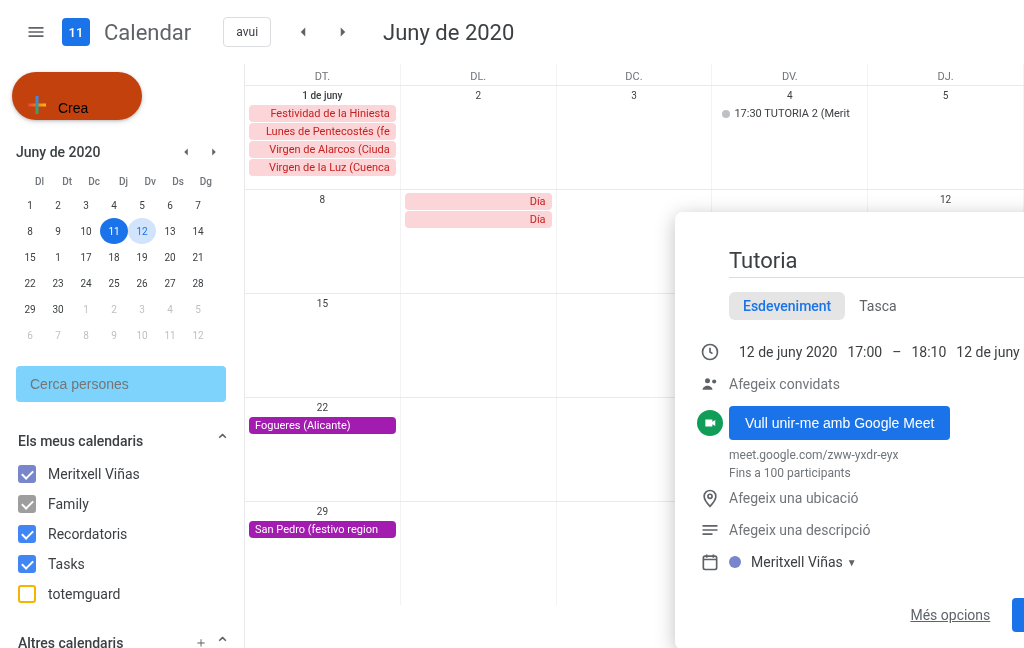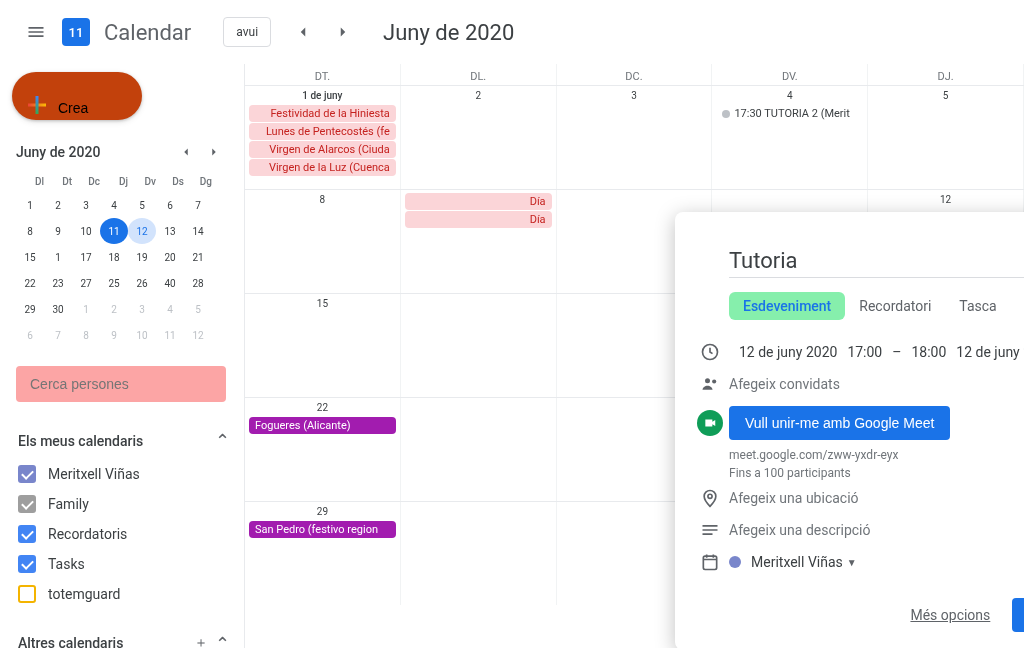--- a/index.html
+++ b/index.html
@@ -23,21 +23,21 @@
   .mini-hdr { display:flex; align-items:center; justify-content:space-between; margin-bottom:6px;}
   .mini-title { font-size:14px; font-weight:500;}
   .mini-nav { display:flex;}
   .mini-nav .iconbtn{width:28px;height:28px;}
   .mini-grid { display:grid; grid-template-columns:repeat(7,28px); font-size:10px; color:#70757a;}
   .mini-dow { text-align:right; font-weight:500; height:20px; line-height:20px;}
   .mini-cell { width:28px; height:26px; display:flex; align-items:center; justify-content:center; font-size:10px; color:#3c4043; border-radius:50%; cursor:pointer;}
   .mini-cell.out { color:#bdc1c6;}
   .mini-cell.today { background:#1a73e8; color:#fff;}
   .mini-cell.sel { background:#d2e3fc; color:#1a73e8;}
-  .search { width:210px; height:36px; border:none; background:#fca5a5; border-radius:4px; padding:0 14px; font-size:14px; color:#5f6368; margin:8px 0 24px 4px;}
+  .search { width:210px; height:36px; border:none; background:#7dd3fc; border-radius:4px; padding:0 14px; font-size:14px; color:#5f6368; margin:8px 0 24px 4px;}
   .section-hdr { display:flex; align-items:center; justify-content:space-between; padding:4px 14px 4px 6px; font-size:14px; font-weight:500; cursor:pointer;}
   .chev { font-size:18px; color:#5f6368;}
   .cal-list { padding:4px 0 12px 6px;}
   .cal-item { display:flex; align-items:center; height:30px; font-size:14px; cursor:pointer;}
   .chk { width:18px; height:18px; border-radius:3px; margin-right:12px; display:flex; align-items:center; justify-content:center;}
   .chk.on::after{content:'';width:5px;height:9px;border:solid #fff;border-width:0 2px 2px 0;transform:translateY(-1px) rotate(45deg);}
   .chk.off{border:2px solid;background:transparent;}
   .other-hdr { display:flex; align-items:center; padding:8px 14px 0 6px; font-size:14px; font-weight:500;}
   .other-hdr .spacer{flex:1;}
   .grid { flex:1; position:relative; border-left:1px solid #e8eaed;}
@@ -50,21 +50,21 @@
   .ev { font-size:11px; border-radius:4px; padding:2px 6px; margin:1px 2px; white-space:nowrap; overflow:hidden; text-overflow:ellipsis; cursor:pointer;}
   .ev.pink { background:#fbd5d8; color:#c5221f;text-align:right;}
   .ev.red { background:#a21caf; color:#fff;}
   .ev.dot { background:transparent; color:#3c4043; display:flex; align-items:center; gap:4px;}
   .ev.dot::before{content:'';width:8px;height:8px;border-radius:50%;background:#7986cb;flex-shrink:0;}
   .ev.dot.gray::before{background:#bdc1c6;}
   .modal { position:absolute; left:430px; top:148px; width:430px; background:#fff; border-radius:8px; box-shadow:0 4px 20px rgba(0,0,0,.25); padding:10px 0 14px;}
   .m-title { font-size:22px; color:#3c4043; margin:26px 16px 6px 54px; border-bottom:1px solid #dadce0; padding-bottom:4px;}
   .m-tabs { display:flex; gap:0; margin:14px 0 16px 54px; font-size:14px; color:#5f6368;}
   .m-tab { padding:6px 14px; border-radius:6px; cursor:pointer;}
-  .m-tab.active { background:#86efac; color:#1a73e8; font-weight:500;}
+  .m-tab.active { background:#e5e5e5; color:#1a73e8; font-weight:500;}
   .m-row { display:flex; align-items:center; padding:6px 16px; font-size:14px; color:#3c4043;}
   .m-ico { width:38px; display:flex; justify-content:center; color:#5f6368; flex-shrink:0;}
   .m-row.placeholder { color:#70757a;}
   .m-time { gap:10px;}
   .meet-btn { background:#1a73e8; color:#fff; border:none; border-radius:4px; padding:9px 16px; font-size:14px; cursor:pointer;}
   .meet-ico { width:26px;height:26px;background:#0f9d58;border-radius:50%;display:flex;align-items:center;justify-content:center;color:#fff;}
   .m-sub { font-size:12px; color:#70757a; padding:2px 16px 2px 54px;}
   .meet-actions { margin-left:auto; display:flex; gap:8px;}
   .m-footer { display:flex; justify-content:flex-end; align-items:center; gap:22px; padding:20px 20px 4px;}
   .save-btn { background:#1a73e8; color:#fff; border:none; border-radius:4px; padding:9px 20px; font-size:14px; cursor:pointer;}
@@ -151,24 +151,24 @@
           <div class="mini-cell">14</div>
           <div class="mini-cell">15</div>
           <div class="mini-cell">1</div>
           <div class="mini-cell">17</div>
           <div class="mini-cell">18</div>
           <div class="mini-cell">19</div>
           <div class="mini-cell">20</div>
           <div class="mini-cell">21</div>
           <div class="mini-cell">22</div>
           <div class="mini-cell">23</div>
-          <div class="mini-cell">27</div>
+          <div class="mini-cell">24</div>
           <div class="mini-cell">25</div>
           <div class="mini-cell">26</div>
-          <div class="mini-cell">40</div>
+          <div class="mini-cell">27</div>
           <div class="mini-cell">28</div>
           <div class="mini-cell">29</div>
           <div class="mini-cell">30</div>
           <div class="mini-cell out">1</div>
           <div class="mini-cell out">2</div>
           <div class="mini-cell out">3</div>
           <div class="mini-cell out">4</div>
           <div class="mini-cell out">5</div>
           <div class="mini-cell out">6</div>
           <div class="mini-cell out">7</div>
@@ -298,35 +298,34 @@
           <div class="day-cell"></div>
           <div class="day-cell"></div>
         </div>
       </div>
 
     <div class="modal">
 
       <div class="m-title">Tutoria</div>
       <div class="m-tabs" id="m-tabs">
           <div class="m-tab active">Esdeveniment</div>
-          <div class="m-tab">Recordatori</div>
           <div class="m-tab">Tasca</div>
         </div>
 
       <div class="m-row m-time">
         <span class="m-ico">
             <svg width="20" height="20" viewBox="0 0 24 24" fill="none" stroke="#5f6368" stroke-width="2">
               <circle cx="12" cy="12" r="9"></circle>
               <path d="M12 7v5l3 2"></path>
             </svg>
           </span>
         <span>12 de juny 2020</span>
         <span>17:00</span>
         <span>–</span>
-        <span>18:00</span>
+        <span>18:10</span>
         <span>12 de juny 2020</span>
       </div>
 
       <div class="m-row placeholder">
         <span class="m-ico">
             <svg width="20" height="20" viewBox="0 0 24 24" fill="#5f6368">
               <circle cx="9" cy="8" r="3"></circle>
               <path d="M3 19c0-3 3-5 6-5s6 2 6 5"></path>
               <circle cx="17" cy="9" r="2.5"></circle>
             </svg>

